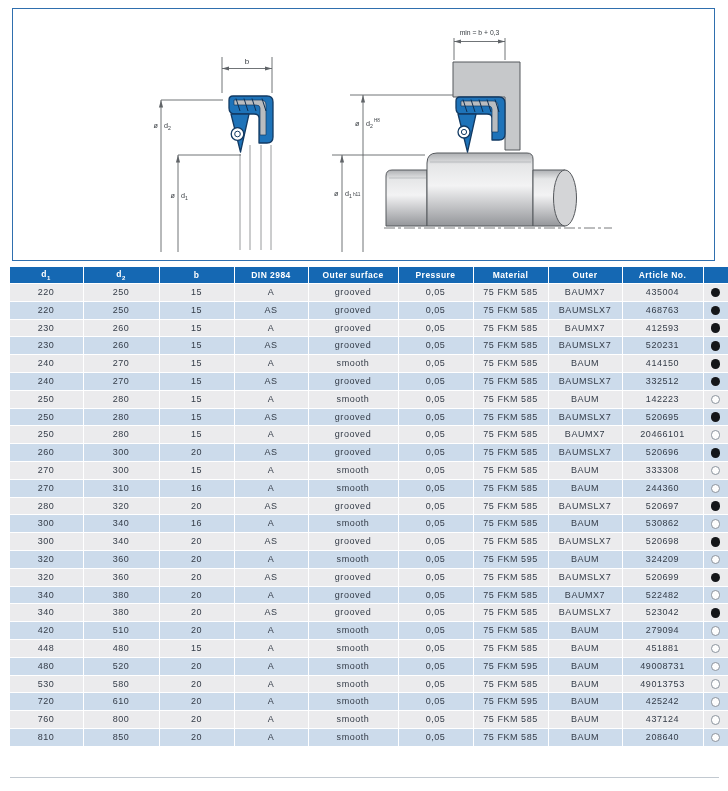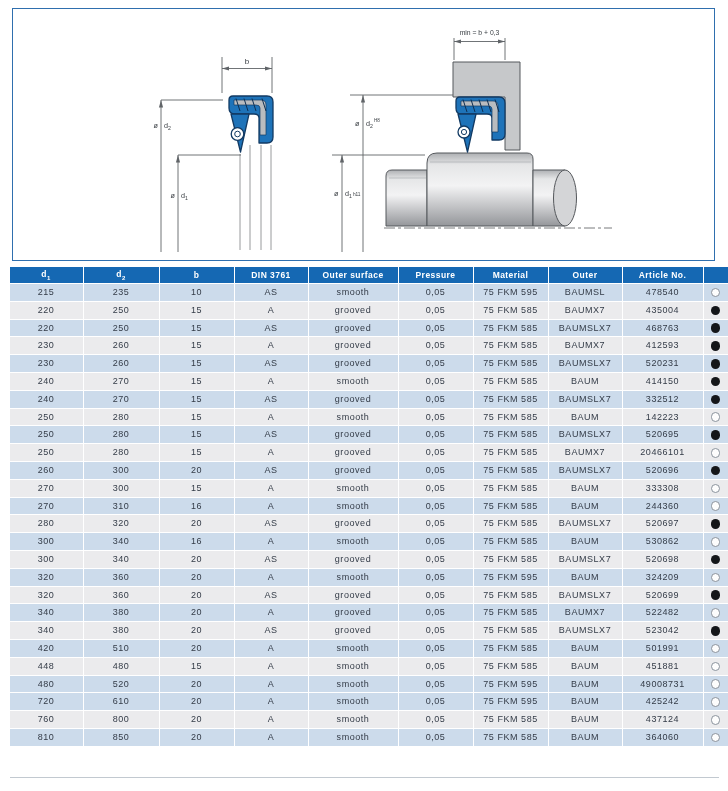--- a/index.html
+++ b/index.html
@@ -146,42 +146,30 @@
       <col style="width:74px">
         <col style="width:73px">
         <col style="width:80px">
       <col style="width:24px">
     </colgroup>
     <thead>
       <tr>
           <th><span>d</span><sub>1</sub></th>
           <th><span>d</span><sub>2</sub></th>
           <th><span>b</span></th>
-          <th><span>DIN 3761</span></th>
+          <th><span>DIN 2984</span></th>
           <th><span>Outer surface</span></th>
           <th><span>Pressure</span></th>
           <th><span>Material</span></th>
           <th><span>Outer</span></th>
           <th><span>Article No.</span></th>
           <th><span></span></th>
         </tr>
     </thead>
     <tbody>
-        <tr class="row-blue">
-          <td>215</td>
-          <td>235</td>
-          <td>10</td>
-          <td>AS</td>
-          <td>smooth</td>
-          <td>0,05</td>
-          <td>75 FKM 595</td>
-          <td>BAUMSL</td>
-          <td>478540</td>
-          <td><span class="dot open"></span></td>
-        </tr>
         <tr class="row-gray">
           <td>220</td>
           <td>250</td>
           <td>15</td>
           <td>A</td>
           <td>grooved</td>
           <td>0,05</td>
           <td>75 FKM 585</td>
           <td>BAUMX7</td>
           <td>435004</td>
@@ -405,21 +393,21 @@
         </tr>
         <tr class="row-blue">
           <td>420</td>
           <td>510</td>
           <td>20</td>
           <td>A</td>
           <td>smooth</td>
           <td>0,05</td>
           <td>75 FKM 585</td>
           <td>BAUM</td>
-          <td>501991</td>
+          <td>279094</td>
           <td><span class="dot open"></span></td>
         </tr>
         <tr class="row-gray">
           <td>448</td>
           <td>480</td>
           <td>15</td>
           <td>A</td>
           <td>smooth</td>
           <td>0,05</td>
           <td>75 FKM 585</td>
@@ -432,20 +420,32 @@
           <td>520</td>
           <td>20</td>
           <td>A</td>
           <td>smooth</td>
           <td>0,05</td>
           <td>75 FKM 595</td>
           <td>BAUM</td>
           <td>49008731</td>
           <td><span class="dot open"></span></td>
         </tr>
+        <tr class="row-gray">
+          <td>530</td>
+          <td>580</td>
+          <td>20</td>
+          <td>A</td>
+          <td>smooth</td>
+          <td>0,05</td>
+          <td>75 FKM 585</td>
+          <td>BAUM</td>
+          <td>49013753</td>
+          <td><span class="dot open"></span></td>
+        </tr>
         <tr class="row-blue">
           <td>720</td>
           <td>610</td>
           <td>20</td>
           <td>A</td>
           <td>smooth</td>
           <td>0,05</td>
           <td>75 FKM 595</td>
           <td>BAUM</td>
           <td>425242</td>
@@ -465,19 +465,19 @@
         </tr>
         <tr class="row-blue">
           <td>810</td>
           <td>850</td>
           <td>20</td>
           <td>A</td>
           <td>smooth</td>
           <td>0,05</td>
           <td>75 FKM 585</td>
           <td>BAUM</td>
-          <td>364060</td>
+          <td>208640</td>
           <td><span class="dot open"></span></td>
         </tr>
       </tbody>
   </table>
 </div>
 <div class="table-bottom-line"></div>
 
 </body></html>

